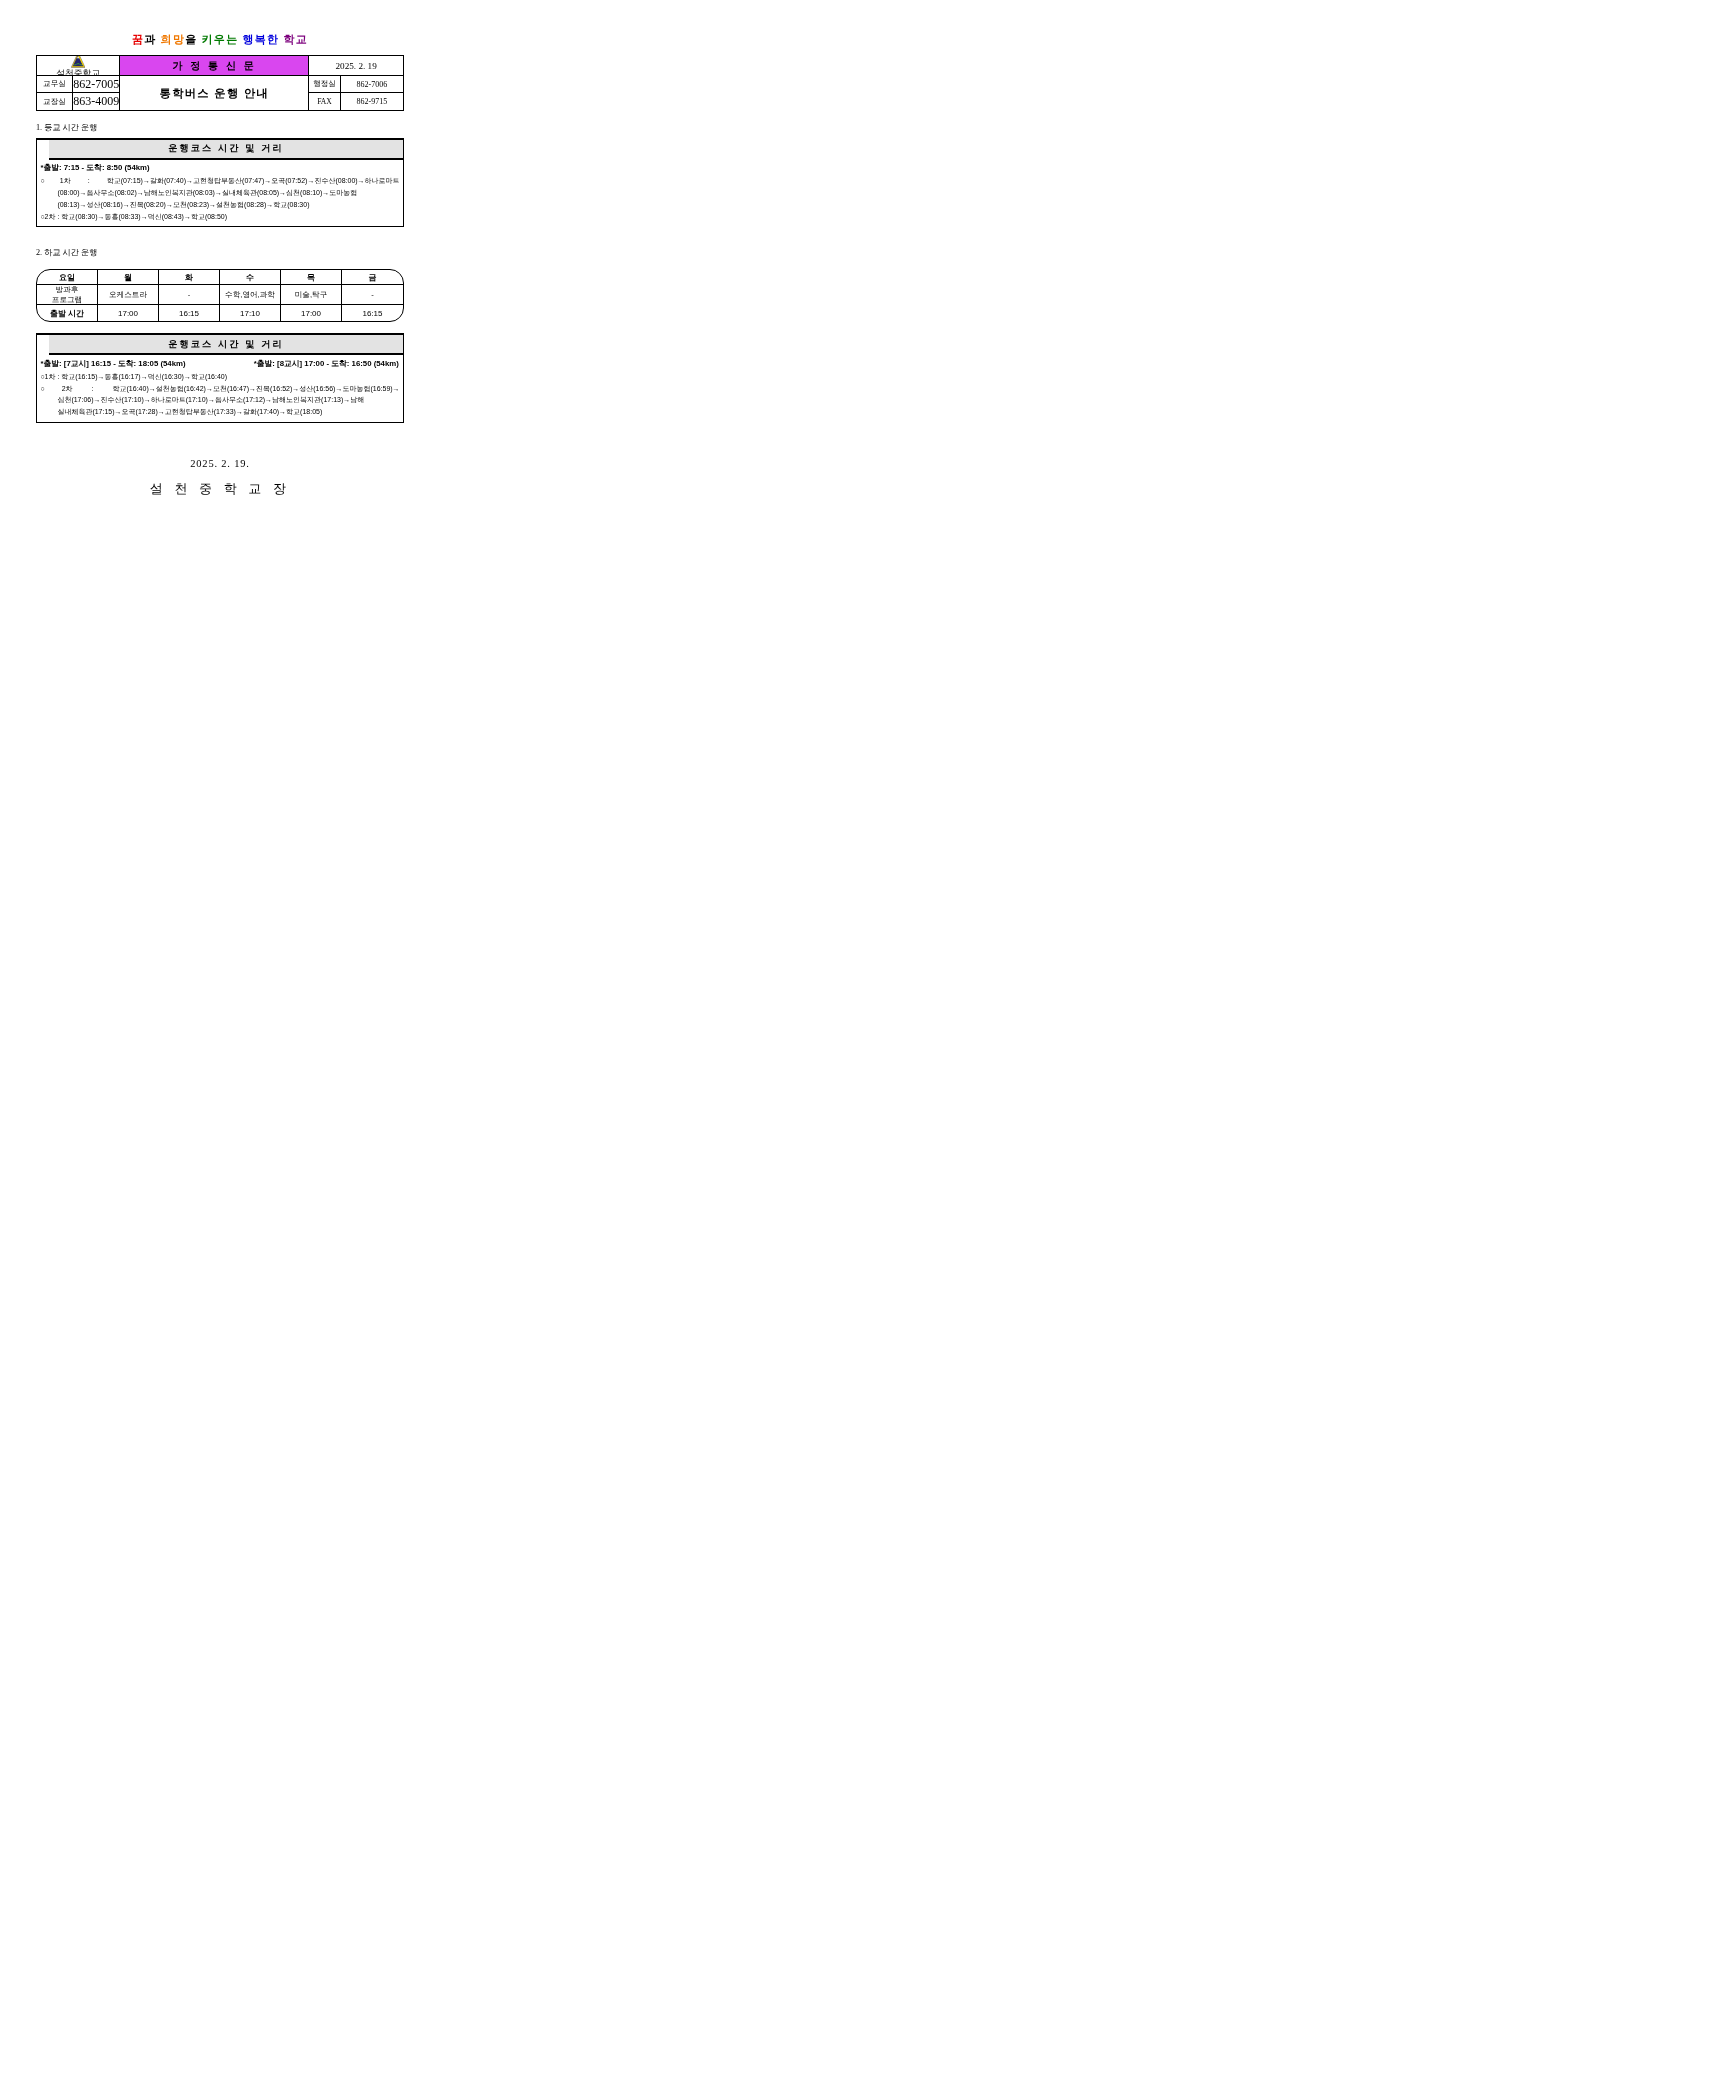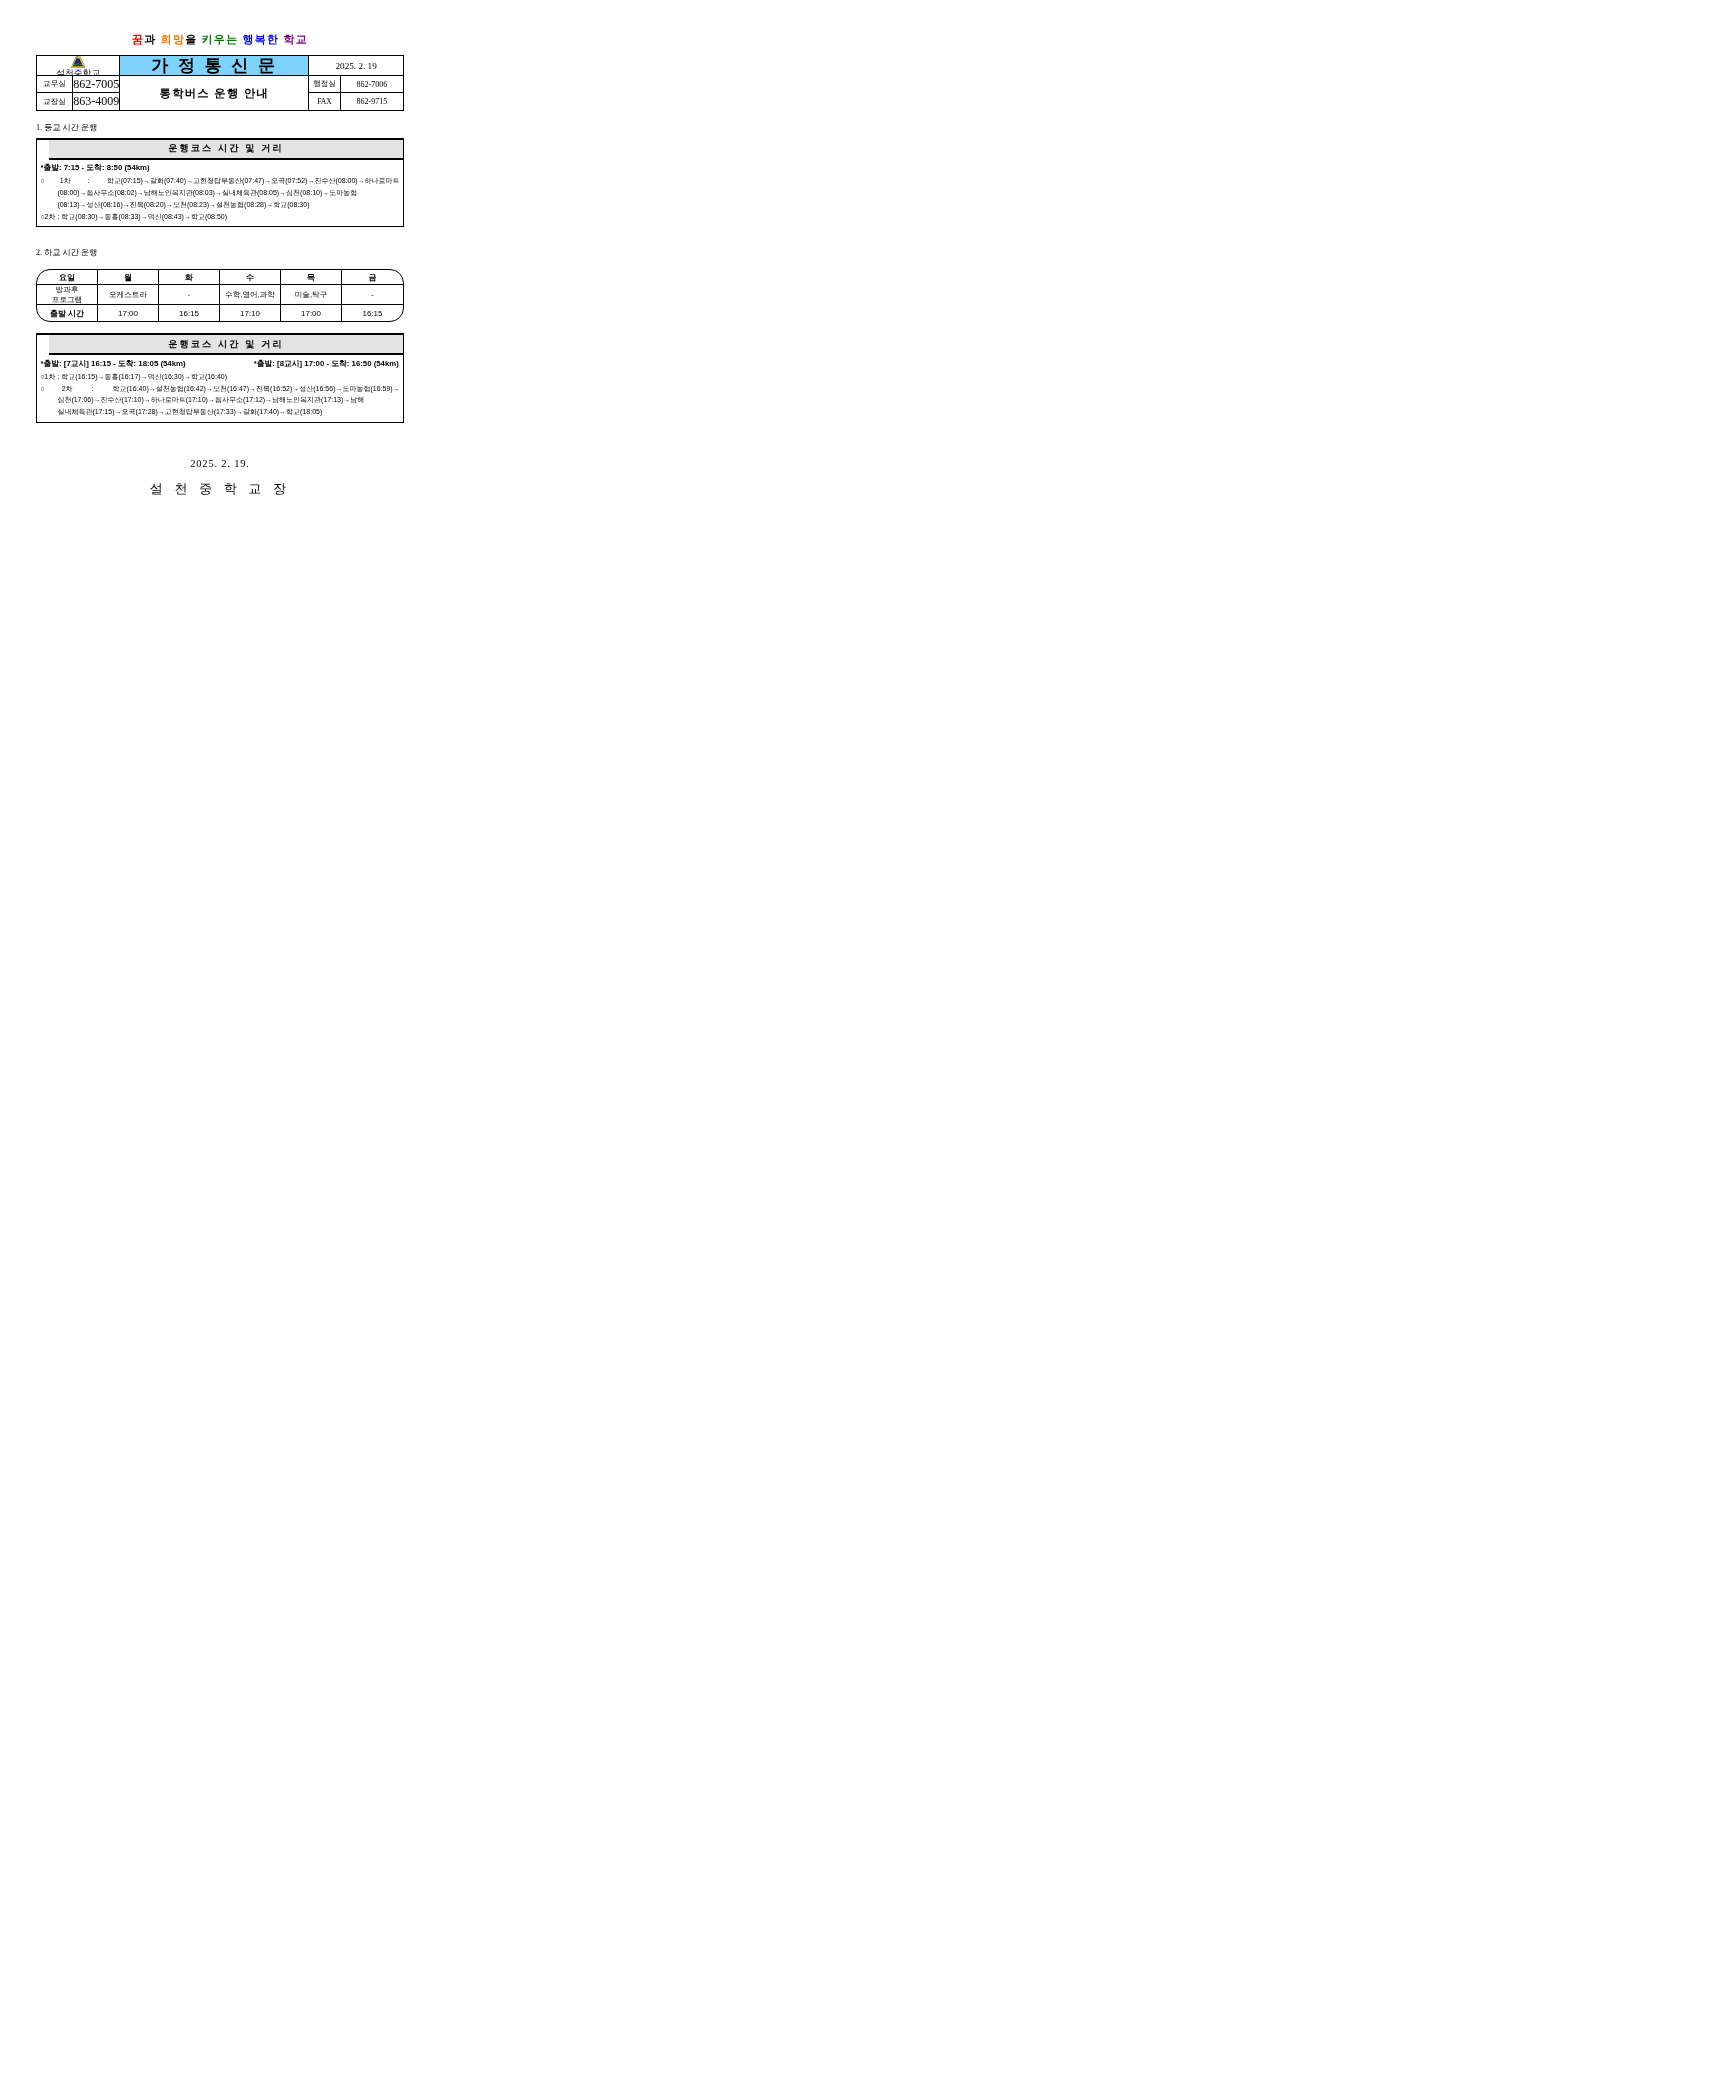--- a/index.html
+++ b/index.html
@@ -7,22 +7,22 @@
   .page { width:433px; height:612px; box-sizing:border-box; padding:32px 29px 0 36px; position:relative; }
 
   
   .slogan { text-align:center; font-size:11px; font-weight:bold; letter-spacing:1.3px; white-space:pre; }
 
   
   .header-table { margin-top:8.4px; border:1.3px solid #000; display:grid;
     grid-template-columns:9.8% 13% 51.6% 8.6% 17%; grid-template-rows:20px 17px 17px; }
   .hc { display:flex; align-items:center; justify-content:center; box-sizing:border-box; overflow:hidden; }
   .hc-school { grid-column:1/3; grid-row:1; border-right:0.8px solid #000; border-bottom:1.3px solid #000; gap:0; font-size:8.8px;flex-direction:column; }
-  .hc-title { grid-column:3; grid-row:1; background:#7dd3fc; border-right:0.8px solid #000; border-bottom:1.3px solid #000;
-    font-family:"Liberation Sans","DejaVu Sans",sans-serif; font-weight:900; font-size:17px; letter-spacing:2.5px; white-space:pre; }
+  .hc-title { grid-column:3; grid-row:1; background:#d946ef; border-right:0.8px solid #000; border-bottom:1.3px solid #000;
+    font-family:"Liberation Sans","DejaVu Sans",sans-serif; font-weight:900; font-size:10px; letter-spacing:2.5px; white-space:pre; }
   .hc-date { grid-column:4/6; grid-row:1; border-bottom:1.3px solid #000; font-size:9.2px;text-align:center; }
   .hc-llab { border-right:0.4px solid #000; font-size:7.6px; }
   .hc-lval { border-right:0.8px solid #000; font-size:12px; }
   .hc-rlab { border-right:0.4px solid #000; font-size:7.6px; }
   .hc-rval { font-size:8px; }
   .hb { border-bottom:1.3px solid #000; }
   .hc-sub { grid-column:3; grid-row:2/4; border-right:0.8px solid #000;
     font-family:"Liberation Sans","DejaVu Sans",sans-serif; font-weight:800; font-size:11.3px; letter-spacing:1.3px; }
 
   

